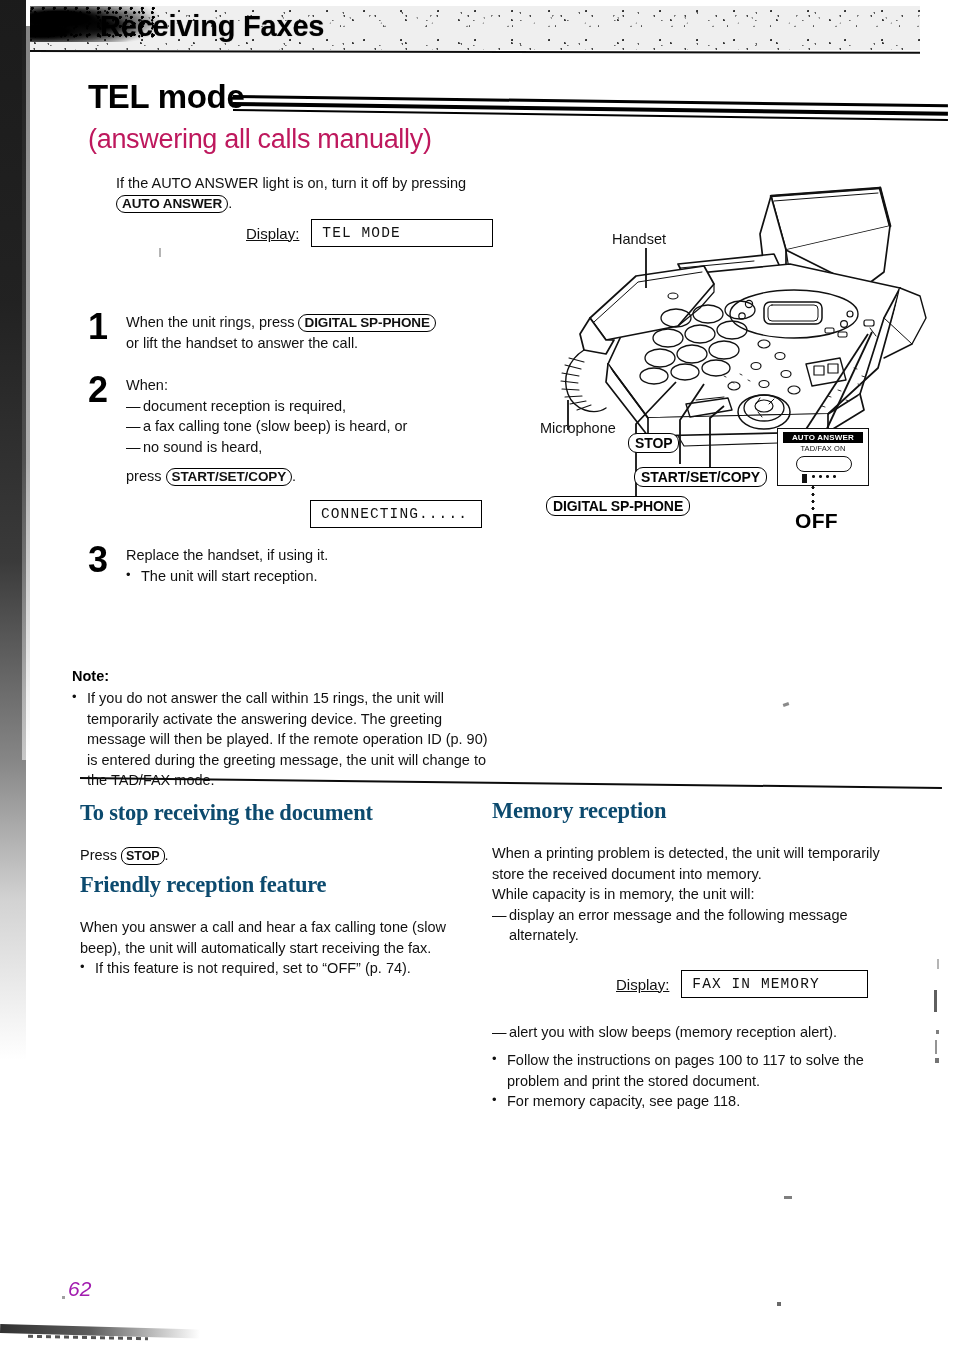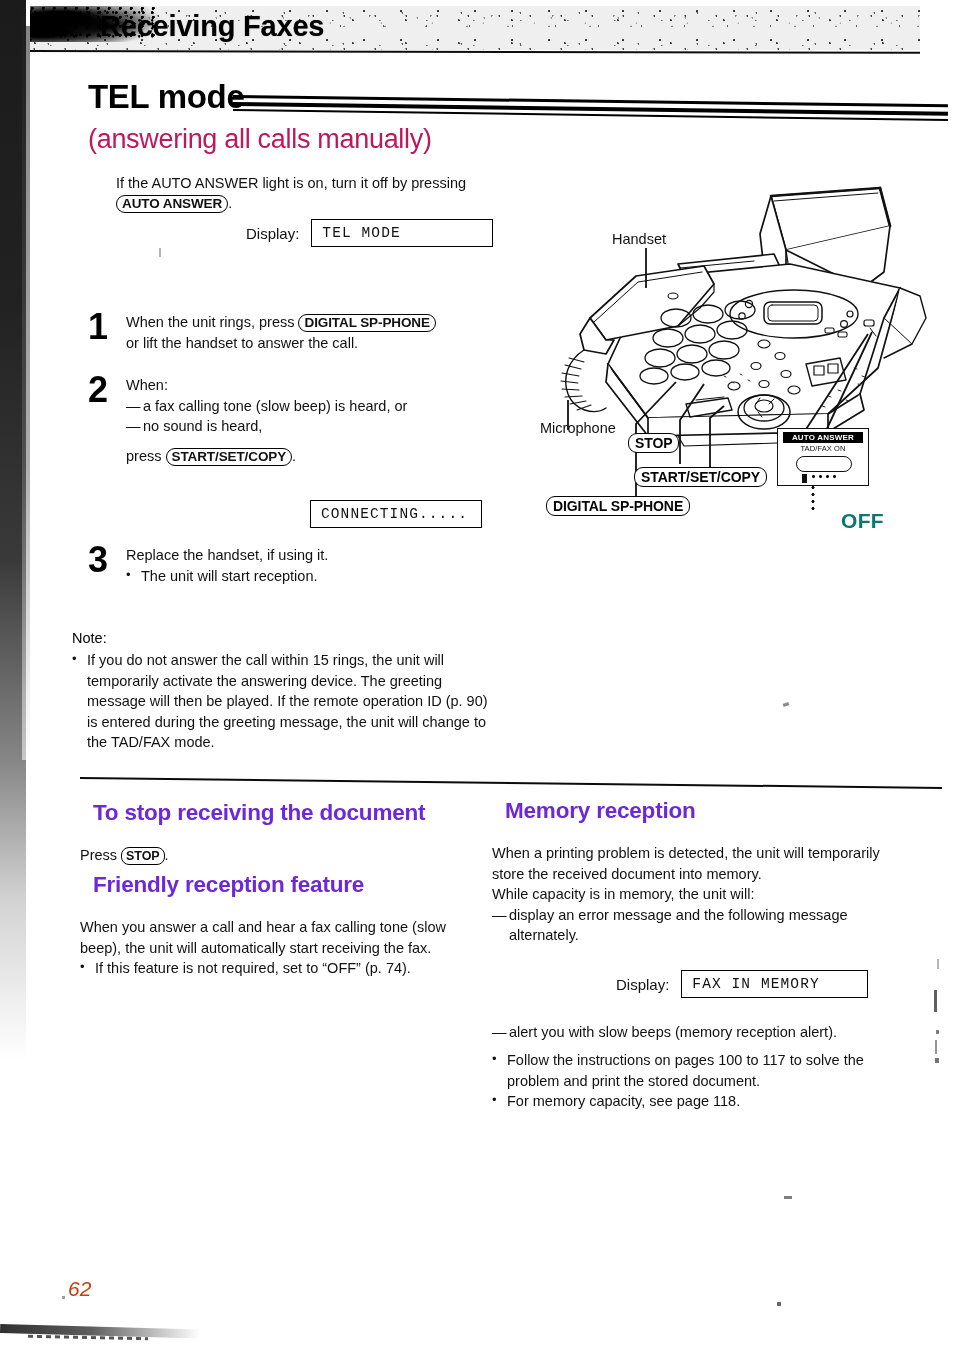--- a/index.html
+++ b/index.html
@@ -116,21 +116,21 @@
   }
   .btn{
     display:inline-block;border:1.6px solid #000;border-radius:9px;
     padding:0 5px;font-weight:bold;font-size:13.5px;line-height:16px;
     letter-spacing:-.1px;white-space:nowrap;vertical-align:baseline;
     background:#fff;
   }
   .btn.sm{font-size:12.5px;padding:0 4px;border-radius:8px;}
 
   .display-row{position:absolute;display:flex;align-items:center;gap:12px;}
-  .display-label{font-size:15px;color:#111;}
+  .display-label{font-size:15px;color:#111;text-decoration:underline;}
   .lcd{
     border:1.8px solid #000;background:#fff;
     font-family:"Liberation Mono", monospace;
     font-size:14.5px;letter-spacing:1.1px;color:#111;
     padding:5px 10px;min-width:150px;
   }
   #display-tel-mode{left:246px;top:219px;}
   #display-tel-mode .lcd{width:160px;}
   #display-connecting{left:310px;top:500px;}
   #display-connecting .lcd{width:140px;}
@@ -142,21 +142,21 @@
     font-size:36px;font-weight:bold;line-height:30px;color:#000;width:22px;flex:none;
     font-family:"Liberation Sans", sans-serif;
   }
   .step-body{font-size:14.5px;line-height:20.5px;color:#111;}
   #step-1{left:88px;top:312px;width:420px;}
   #step-2{left:88px;top:375px;width:420px;}
   #step-3{left:88px;top:545px;width:420px;}
   .step-gap{height:9px;}
 
   .note-block{position:absolute;left:72px;top:630px;width:420px;}
-  .note-title{font-size:14.5px;font-weight:normal;color:#000;margin-bottom:4px;}
+  .note-title{font-size:14.5px;font-weight:bold;color:#000;margin-bottom:4px;margin-top:38px;}
   .bullet-line{
     font-size:14.5px;line-height:20.5px;color:#111;
     padding-left:15px;position:relative;
   }
   .bullet-line:before{
     content:"\2022";position:absolute;left:0;top:-1px;font-size:13px;color:#111;
   }
   .dash-line{
     font-size:14.5px;line-height:20.5px;color:#111;
     padding-left:17px;position:relative;
@@ -166,51 +166,51 @@
   }
 
   
   .mid-divider{
     position:absolute;left:80px;top:777px;width:862px;height:2px;background:#0b0b0b;
     transform:rotate(.66deg);transform-origin:left center;
   }
 
   
   .serif-h{
-    font-family:Liberation Sans, sans-serif;
-    font-weight:bold;font-size:22.5px;color:#6d28d9;letter-spacing:-.2px;margin-left:13px;
+    font-family:Liberation Serif, serif;
+    font-weight:bold;font-size:22.5px;color:#0c4a6e;letter-spacing:-.2px;
   }
   #sec-stop{position:absolute;left:80px;top:800px;width:400px;}
   #sec-friendly{position:absolute;left:80px;top:872px;width:400px;}
   #sec-memory{position:absolute;left:492px;top:798px;width:400px;}
   .sec-body{font-size:14.5px;line-height:20.5px;color:#111;margin-top:19px;}
 
   
   .page-num{
     position:absolute;left:68px;top:1277px;
-    font-size:21px;font-style:italic;color:#c2410c;
+    font-size:21px;font-style:italic;color:#a21caf;
     font-family:"Liberation Sans", sans-serif;
   }
 
   
   .illus{position:absolute;left:528px;top:168px;width:420px;height:370px;}
   .illus svg{display:block;}
   .illus-label{
     position:absolute;font-size:14.5px;color:#111;white-space:nowrap;
   }
   #label-handset{left:612px;top:231px;}
   #label-microphone{left:540px;top:420px;}
   .illus-btn{position:absolute;white-space:nowrap;}
   #btn-stop{left:628px;top:433px;}
   #btn-startsetcopy{left:634px;top:467px;}
   #btn-digitalsp{left:546px;top:496px;}
   .illus-btn .btn{font-size:14px;padding:1px 6px;border-width:1.7px;}
   .off-text{
-    position:absolute;left:841px;top:509px;
-    font-size:21px;font-weight:bold;color:#0f766e;letter-spacing:.3px;
+    position:absolute;left:795px;top:509px;
+    font-size:21px;font-weight:bold;color:#000000;letter-spacing:.3px;
   }
   .aa-callout{
     position:absolute;left:777px;top:428px;width:90px;height:56px;
     border:1.4px solid #111;background:#fff;
   }
   .aa-tag{
     position:absolute;left:5px;top:3px;width:80px;height:11px;background:#000;
     color:#fff;font-size:8px;font-weight:bold;text-align:center;line-height:11px;
     letter-spacing:.2px;
   }
@@ -288,20 +288,21 @@
       <span>When the unit rings, press</span>
       <span class="btn">DIGITAL SP-PHONE</span><br>
       <span>or lift the handset to answer the call.</span>
     </div>
   </div>
 
   <div class="step" id="step-2">
     <div class="step-num">2</div>
     <div class="step-body">
       <div>When:</div>
+      <div class="dash-line">document reception is required,</div>
       <div class="dash-line">a fax calling tone (slow beep) is heard, or</div>
       <div class="dash-line">no sound is heard,</div>
       <div class="step-gap"></div>
       <div>
         <span>press</span>
         <span class="btn">START/SET/COPY</span><span>.</span>
       </div>
     </div>
   </div>
 

